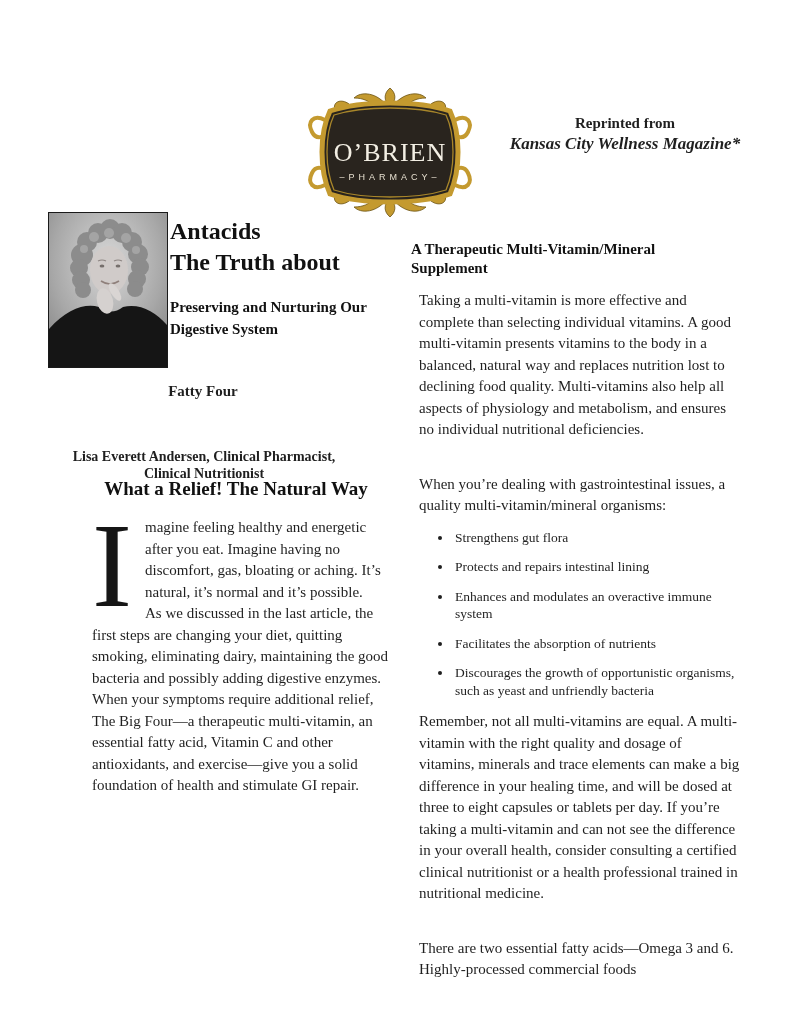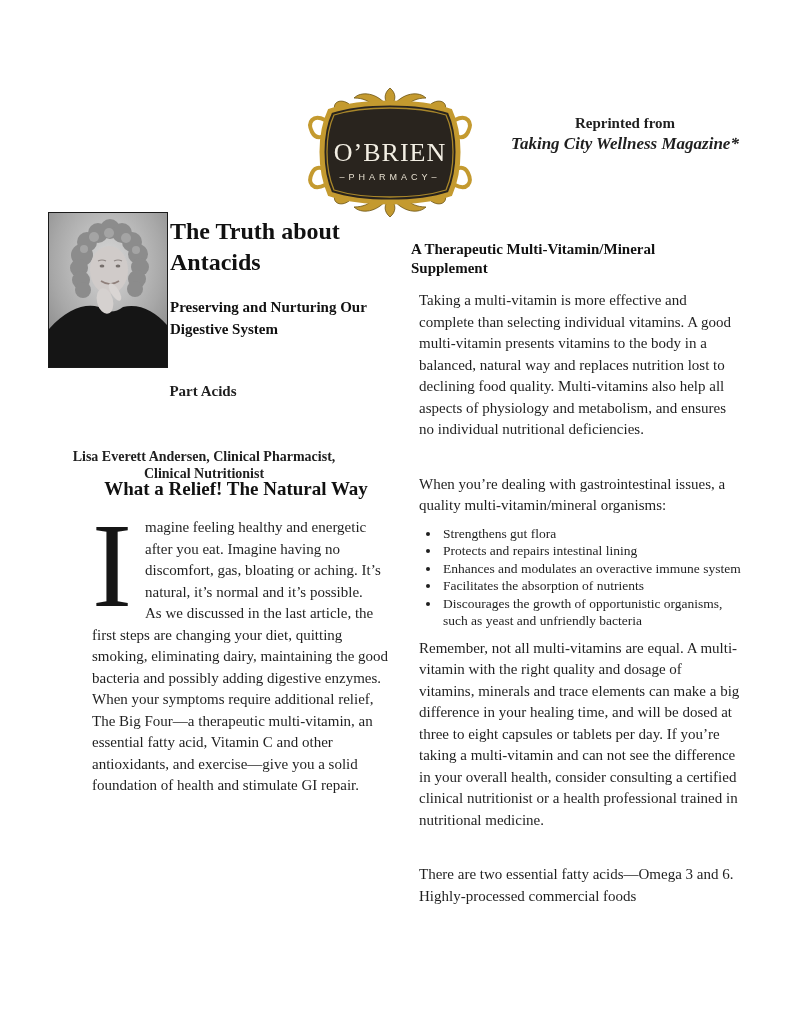--- a/index.html
+++ b/index.html
@@ -32,21 +32,21 @@
     font-size:120px;line-height:88px;height:90px;
     margin:5px 13px 0 0;color:#161616;
   }
   
   .right-col{position:absolute;left:411px;top:240px;width:337px;font-size:15px;line-height:21.5px;}
   .right-col p{margin:8px;}
   .rc-h{font-weight:bold;color:#111;line-height:19px;width:300px;}
   .gap-s{height:4px;}
   .gap-m{height:17px;}
   .rc-bullets{margin:0;padding:0 0 0 30px;font-size:13.5px;line-height:17.5px;list-style:disc;}
-  .rc-bullets li{margin:0;padding-left:2px;font-family:Liberation Serif, serif;}
+  .rc-bullets li{margin:12px;padding-left:2px;font-family:Liberation Serif, serif;}
   .txt{white-space:normal;}
 </style>
 </head>
 <body>
 
 <div class="page">
 
   <div class="logo-wrap">
     <svg width="182" height="133" viewBox="0 0 182 133" xmlns="http://www.w3.org/2000/svg">
 
@@ -75,21 +75,21 @@
 
       <path d="M31,25 Q55,17 91,17 Q127,17 151,25 Q159,42 159,66 Q159,90 151,108 Q127,116 91,116 Q55,116 31,108 Q23,90 23,66 Q23,42 31,25 Z" fill="#29241e" stroke="#c49a2f" stroke-width="5"></path>
       <path d="M35,29 Q57,22 91,22 Q125,22 147,29 Q154,44 154,66 Q154,88 147,104 Q125,111 91,111 Q57,111 35,104 Q28,88 28,66 Q28,44 35,29 Z" fill="none" stroke="#a8862a" stroke-width="1.3"></path>
       <text x="91" y="75" text-anchor="middle" font-family="Liberation Serif, serif" font-size="26" letter-spacing="1" fill="#f3efe4">O’BRIEN</text>
       <text x="91" y="94" text-anchor="middle" font-family="Liberation Sans, sans-serif" font-size="9" letter-spacing="4" fill="#e6dfcf">–PHARMACY–</text>
     </svg>
   </div>
 
   <div class="reprint">
     <div class="reprint-l1">Reprinted from</div>
-    <div class="reprint-l2">Taking City Wellness Magazine*</div>
+    <div class="reprint-l2">Kansas City Wellness Magazine*</div>
   </div>
 
   <div class="photo">
     <svg width="118" height="154" viewBox="0 0 118 154" xmlns="http://www.w3.org/2000/svg">
       <defs>
         <radialGradient id="pbg" cx="50%" cy="32%" r="85%">
           <stop offset="0%" stop-color="#d8d8d8"></stop>
           <stop offset="55%" stop-color="#a8a8a8"></stop>
           <stop offset="100%" stop-color="#787878"></stop>
         </radialGradient>
@@ -131,25 +131,25 @@
       <path d="M0,154 L0,116 C18,96 36,90 50,94 C58,100 66,100 74,94 C90,90 106,98 118,112 L118,154 Z" fill="#151515"></path>
 
       <g>
         <ellipse cx="56" cy="88" rx="8" ry="13" fill="#d5d1cf" transform="rotate(-14 56 88)"></ellipse>
         <ellipse cx="66" cy="79" rx="4" ry="10" fill="#d9d5d3" transform="rotate(-32 66 79)"></ellipse>
       </g>
     </svg>
   </div>
 
   <div class="title">
+    <div>Antacids</div>
     <div>The Truth about</div>
-    <div>Antacids</div>
   </div>
   <div class="subtitle">Preserving and Nurturing Our Digestive System</div>
-  <div class="part">Part Acids</div>
+  <div class="part">Fatty Four</div>
   <div class="author">
     <div>Lisa Everett Andersen, Clinical Pharmacist,</div>
     <div>Clinical Nutritionist</div>
   </div>
   <div class="relief">What a Relief! The Natural Way</div>
 
   <div class="left-body">
     <p><span class="dropcap">I</span><span class="txt">magine feeling healthy and energetic after you eat. Imagine having no discomfort, gas, bloating or aching. It’s natural, it’s normal and it’s possible.</span></p>
     <p>As we discussed in the last article, the first steps are changing your diet, quitting smoking, eliminating dairy, maintaining the good bacteria and possibly adding digestive enzymes. When your symptoms require additional relief, The Big Four—a therapeutic multi-vitamin, an essential fatty acid, Vitamin C and other antioxidants, and exercise—give you a solid foundation of health and stimulate GI repair.</p>
   </div>

